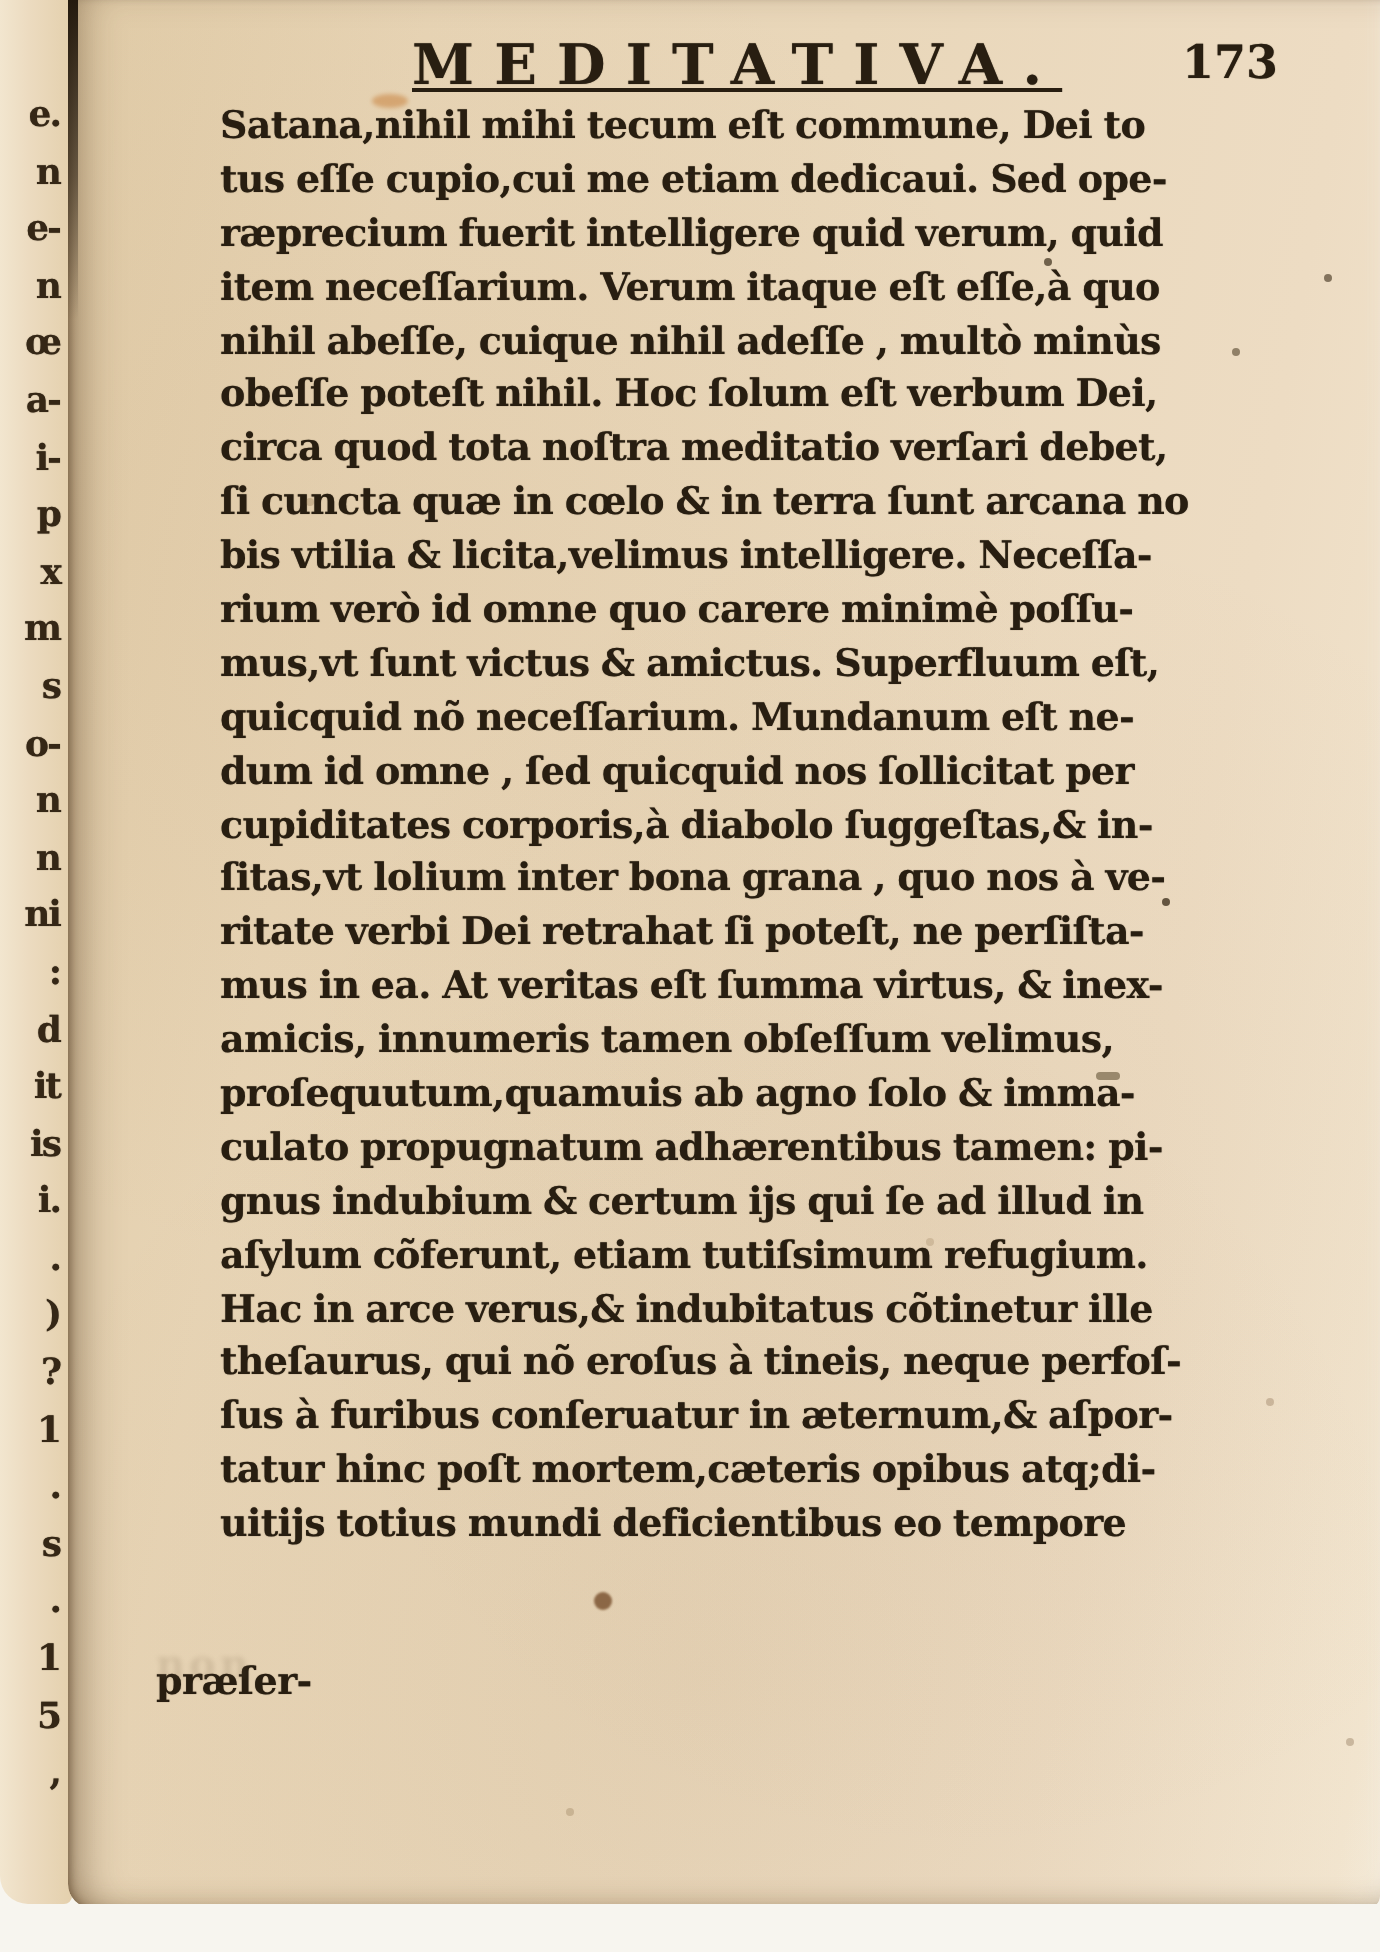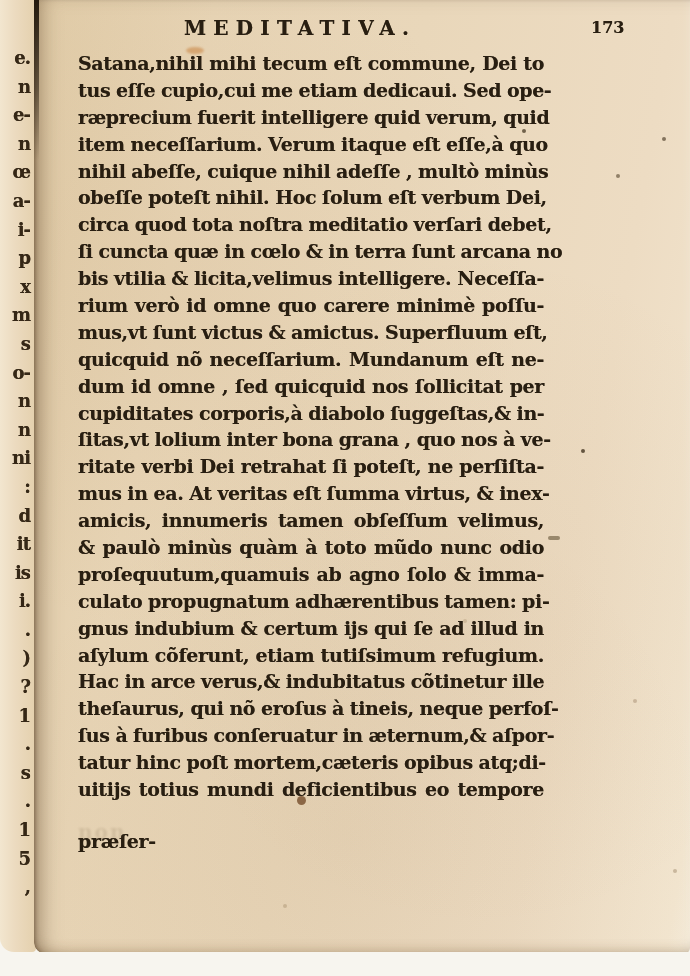--- a/index.html
+++ b/index.html
@@ -46,42 +46,44 @@
     border-radius:0 0 6px 12px;
     overflow:hidden;
   }
   .gutter-dark-top {
     position:absolute; left:-3px; top:0; width:8px; height:160px;
     background:linear-gradient(to bottom, #241a0e 0%, rgba(36,26,14,.55) 55%, rgba(36,26,14,0) 100%);
   }
 
   
   .running-title {
-    position:absolute; left:150px; top:16px;
-    font-size:20px; font-weight:bold; letter-spacing:.36em;
+    position:absolute; left:172px; top:16px;
+    font-size:28px; font-weight:bold; letter-spacing:.36em;
     color:#281e11; text-shadow:0 0 .5px rgba(40,30,15,.65);
     white-space:nowrap;
+    text-decoration:underline;
   }
   .page-number {
     position:absolute; left:557px; top:18px;
-    font-size:16px; font-weight:bold; color:#281e11;
+    font-size:23px; font-weight:bold; color:#281e11;
     text-shadow:0 0 .5px rgba(40,30,15,.65);
   }
 
   
   .textblock {
     position:absolute; left:44px; top:50px; width:466px;
   }
   .line {
     height:26.9px; line-height:26.9px;
     font-size:19px; font-weight:bold; color:#281e11;
     letter-spacing:-.35px; word-spacing:-.5px;
     text-align:justify; text-align-last:justify; text-justify:inter-word;
     white-space:nowrap; overflow:visible;
     text-shadow:0 0 .5px rgba(40,30,15,.6);
+    margin-left:32px;
   }
   .catchword-row {
     position:absolute; left:44px; top:830px; width:466px;
     text-align:left;
   }
   .catchword {
     font-size:19px; font-weight:bold; color:#281e11;
     letter-spacing:-.3px; text-shadow:0 0 .5px rgba(40,30,15,.6);
   }
 
@@ -184,21 +186,20 @@
         <div class="line">bis vtilia &amp; licita,velimus intelligere. Neceſſa-</div>
         <div class="line">rium verò id omne quo carere minimè poſſu-</div>
         <div class="line">mus,vt ſunt victus &amp; amictus. Superfluum eſt,</div>
         <div class="line">quicquid nõ neceſſarium. Mundanum eſt ne-</div>
         <div class="line">dum id omne , ſed quicquid nos ſollicitat per</div>
         <div class="line">cupiditates corporis,à diabolo ſuggeſtas,&amp; in-</div>
         <div class="line">ſitas,vt lolium inter bona grana , quo nos à ve-</div>
         <div class="line">ritate verbi Dei retrahat ſi poteſt, ne perſiſta-</div>
         <div class="line">mus in ea. At veritas eſt ſumma virtus, &amp; inex-</div>
         <div class="line">amicis, innumeris tamen obſeſſum velimus,</div>
-        <div class="line">&amp; paulò minùs quàm à toto mũdo nunc odio</div>
         <div class="line">proſequutum,quamuis ab agno ſolo &amp; imma-</div>
         <div class="line">culato propugnatum adhærentibus tamen: pi-</div>
         <div class="line">gnus indubium &amp; certum ijs qui ſe ad illud in</div>
         <div class="line">aſylum cõferunt, etiam tutiſsimum refugium.</div>
         <div class="line">Hac in arce verus,&amp; indubitatus cõtinetur ille</div>
         <div class="line">theſaurus, qui nõ eroſus à tineis, neque perfoſ-</div>
         <div class="line">ſus à furibus conſeruatur in æternum,&amp; aſpor-</div>
         <div class="line">tatur hinc poſt mortem,cæteris opibus atq;di-</div>
         <div class="line">uitijs totius mundi deficientibus eo tempore</div>
       </div>

